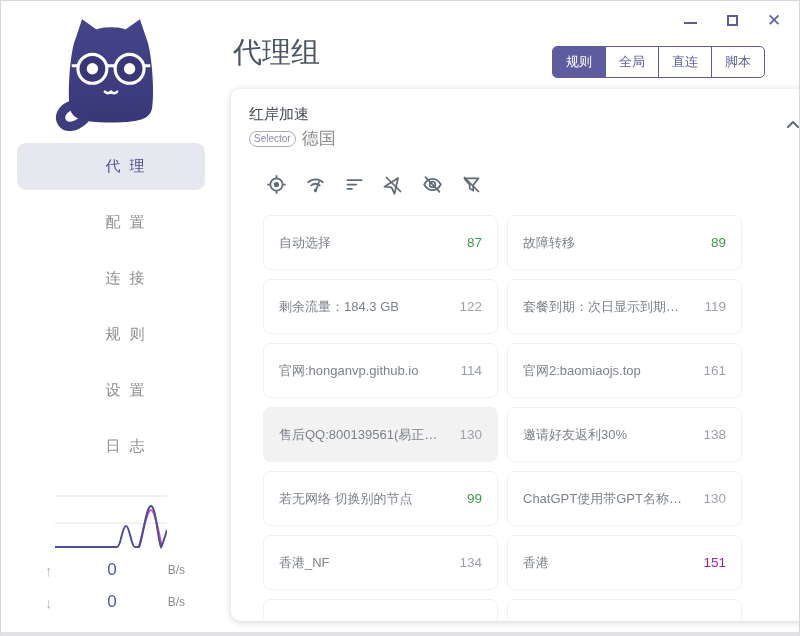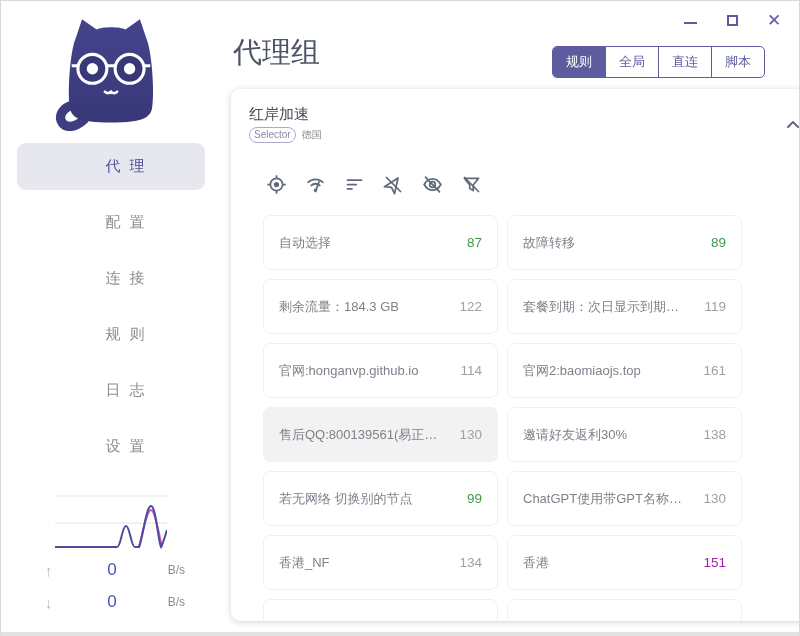--- a/index.html
+++ b/index.html
@@ -47,21 +47,21 @@
     background:#fff; border-radius:9px; box-shadow:0 1px 7px rgba(0,0,0,0.18);
     overflow:hidden;
   }
   .scroll-thumb { position:absolute; right:4px; top:16px; width:7px; height:92px; border-radius:4px; background:#c4c4c8; }
   .group-name { position:absolute; left:18px; top:16px; font-size:15px; color:#454b54; }
   .group-sub { position:absolute; left:18px; top:38px; display:flex; align-items:center; gap:6px; }
   .type-chip {
     font-size:10px; color:#8a8aa8; border:1px solid #ababc8; border-radius:8px;
     padding:1px 4px 2px 4px; line-height:1.1;
   }
-  .group-current { font-size:10px; color:#8b8b90; }
+  .group-current { font-size:17px; color:#8b8b90; }
   .collapse-btn { position:absolute; right:28px; top:24px; width:24px; height:24px; cursor:pointer; color:#5f6b7a; }
   .toolbar { position:absolute; left:34px; top:84px; display:flex; gap:17px; }
   .tool-btn { width:22px; height:22px; display:flex; align-items:center; justify-content:center; cursor:pointer; color:#5f6b7a; }
   .tool-btn svg { stroke:#5f6b7a; }
   
   .grid {
     position:absolute; left:32px; top:126px; width:479px;
     display:grid; grid-template-columns:1fr 1fr; gap:9px;
   }
   .card {
@@ -106,22 +106,22 @@
     <circle cx="42" cy="54" r="5.5" fill="#fff"></circle>
     <circle cx="78" cy="54" r="5.5" fill="#fff"></circle>
     <path d="M54,76 q3,3 6,0 q3,3 6,0" fill="none" stroke="#fff" stroke-width="2.4" stroke-linecap="round"></path>
   </svg>
 
   <ul class="nav">
     <li class="active">代理</li>
     <li>配置</li>
     <li>连接</li>
     <li>规则</li>
+    <li>设置</li>
     <li>日志</li>
-    <li>设置</li>
   </ul>
 
   <div class="traffic">
     <svg class="graph" width="112" height="66" viewBox="0 0 112 66">
       <line x1="0" y1="10" x2="112" y2="10" stroke="#ececee" stroke-width="1.5"></line>
       <line x1="0" y1="37" x2="112" y2="37" stroke="#ececee" stroke-width="1.5"></line>
       <path d="M84,61 C88,45 92,24 96,24 C100,24 104,48 107,61" fill="none" stroke="#cf55c0" stroke-width="2"></path>
       <path d="M0,61 L62,61 C66,61 67,40 71,40 C75,40 76,61 80,61 L84,61 C88,52 91,20 96,20 C101,20 103,55 106,61 C108,58 110,50 112,44" fill="none" stroke="#4d4d9b" stroke-width="2"></path>
     </svg>
     <div class="traffic-row">

